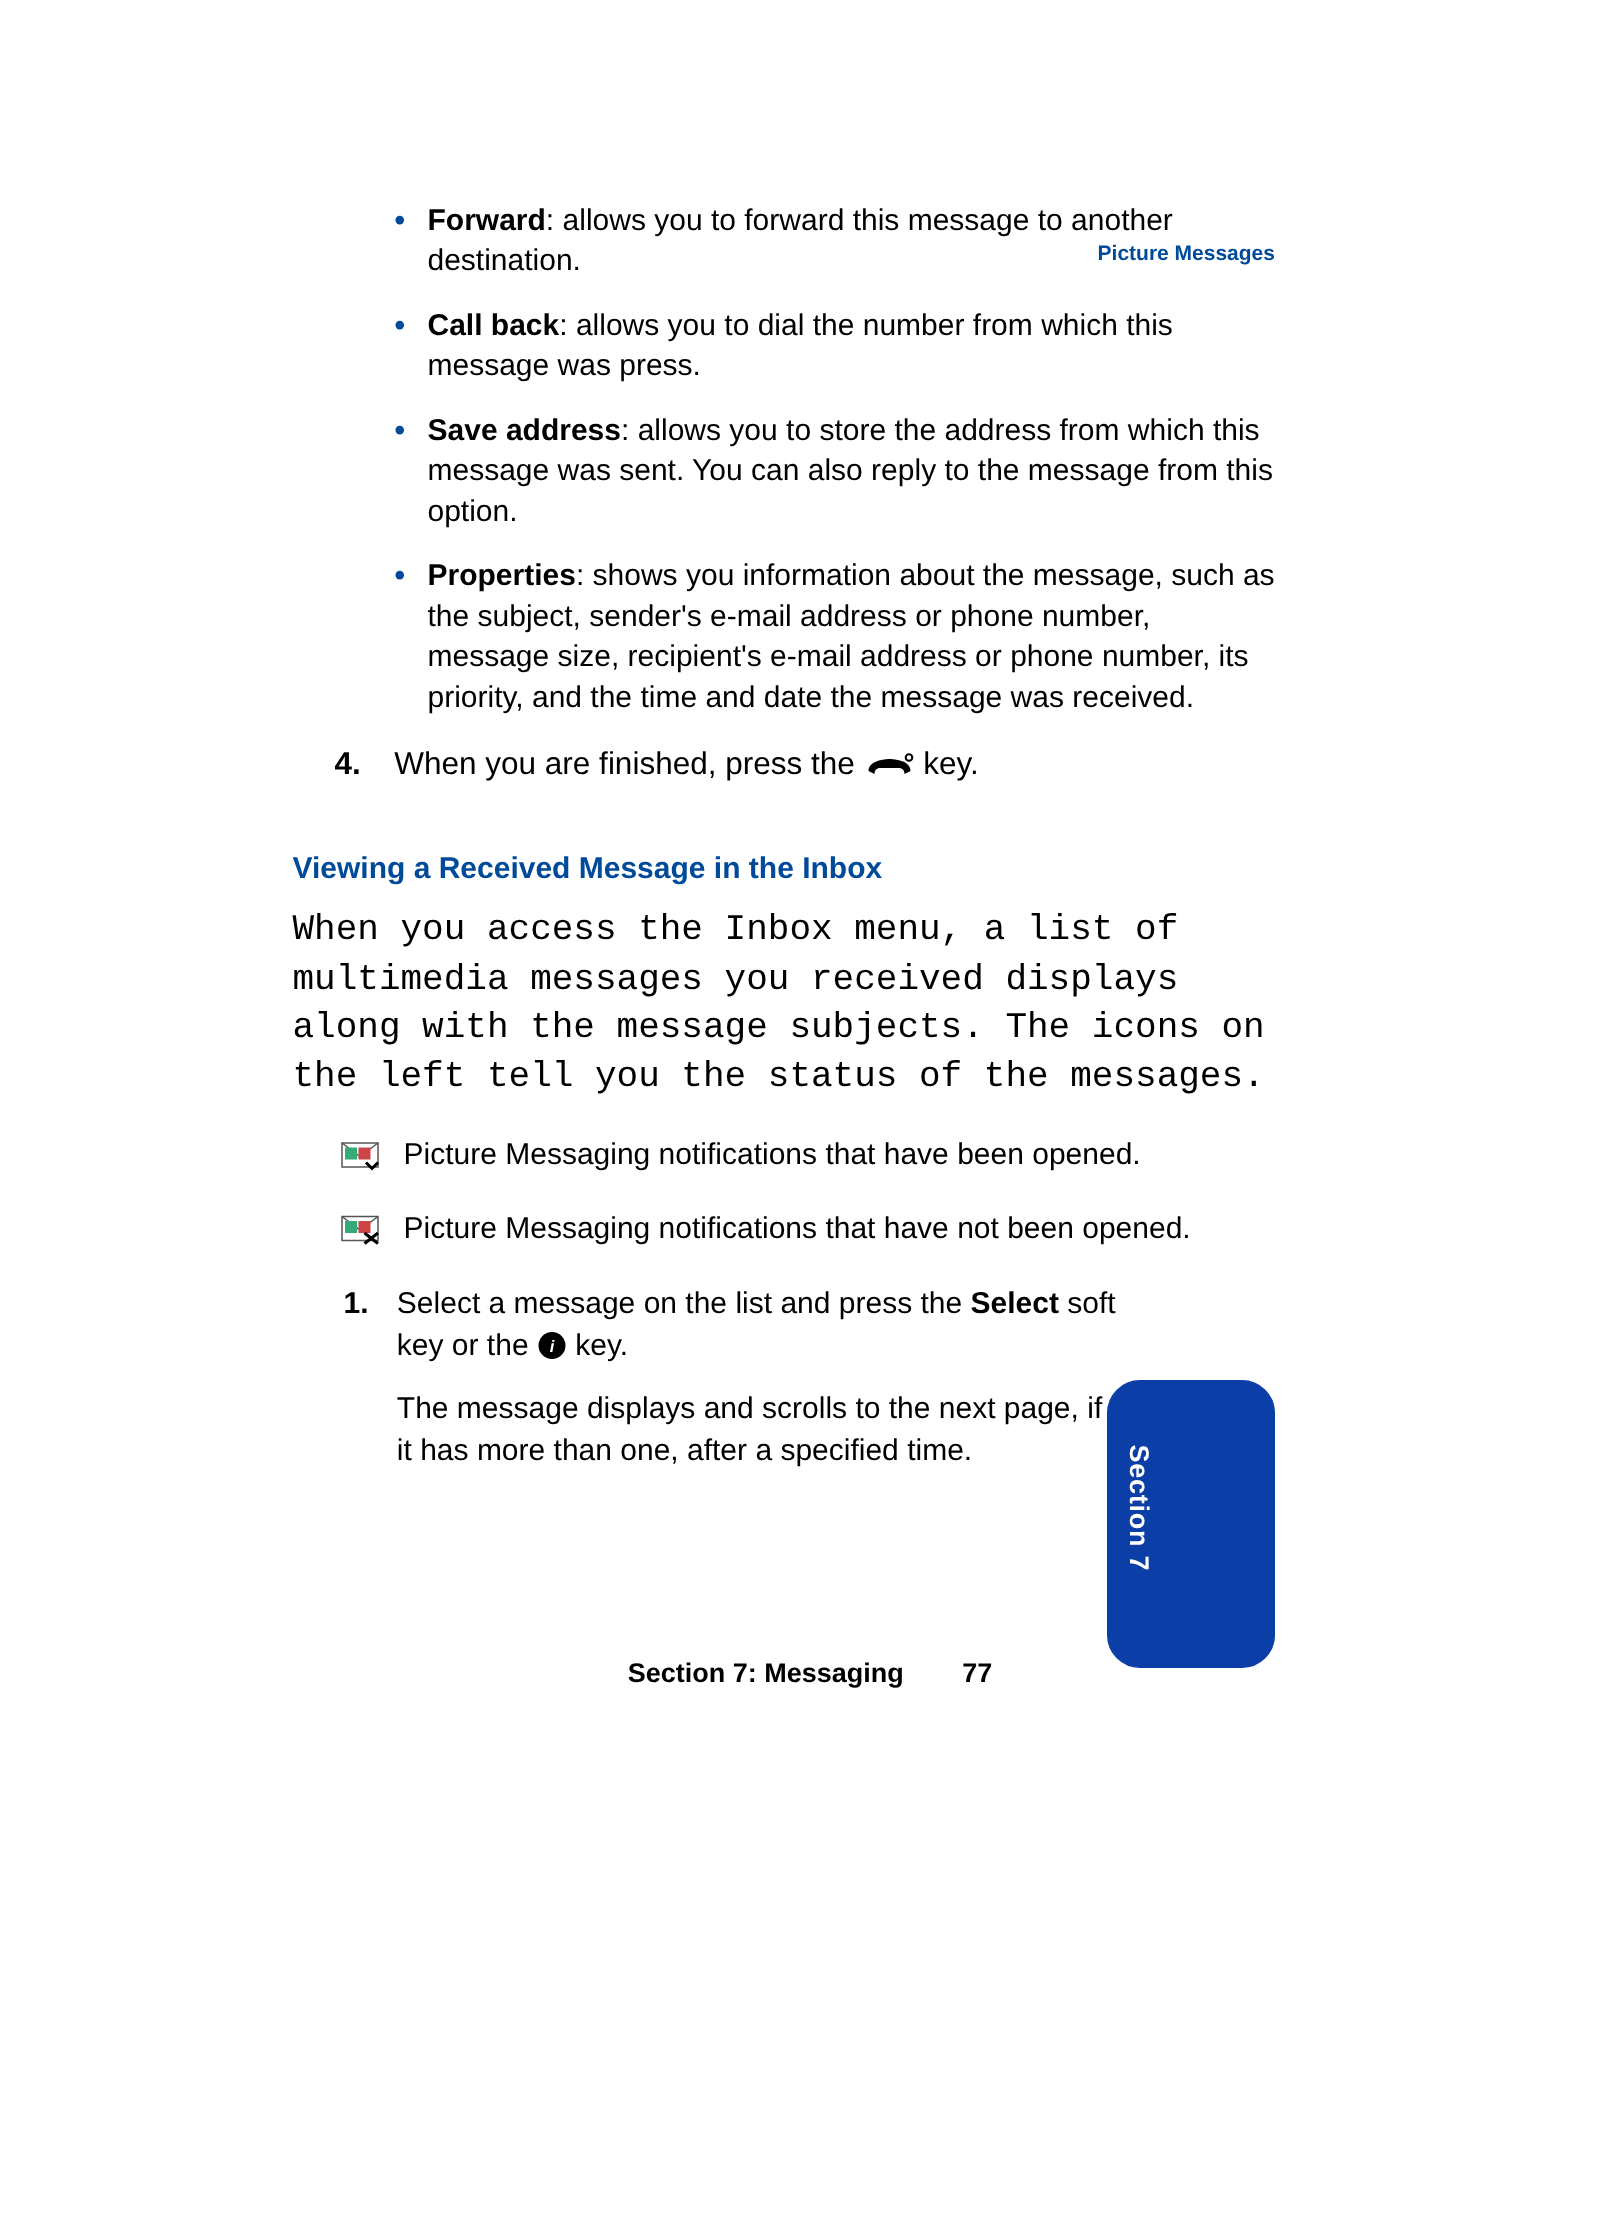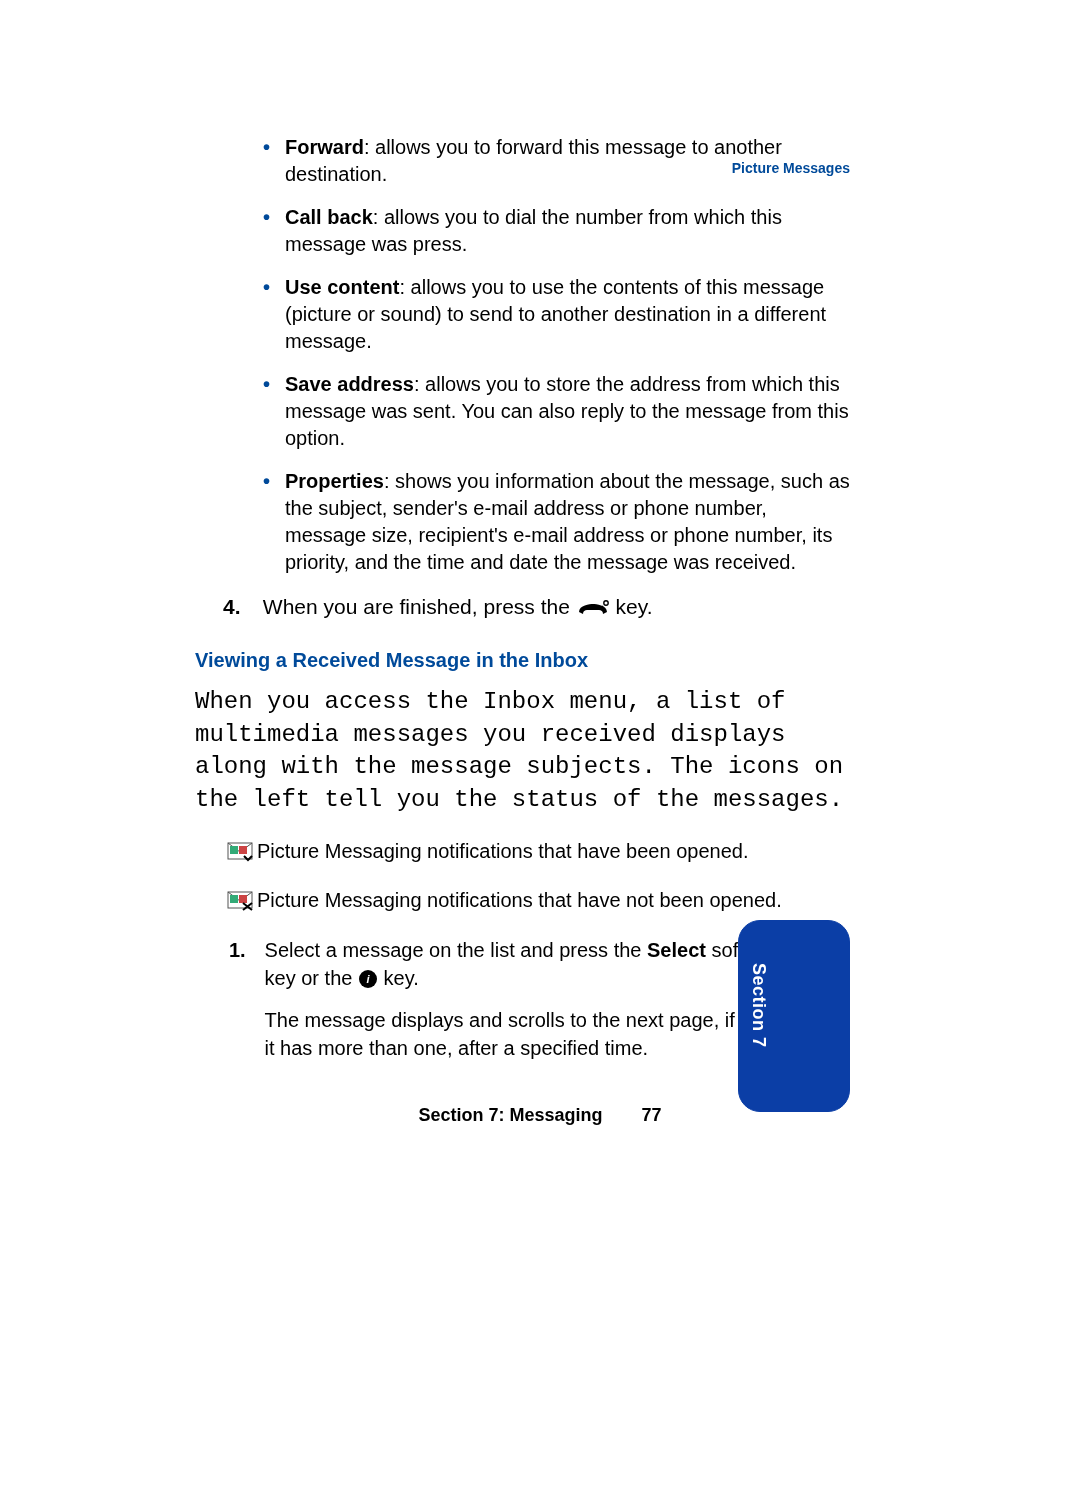--- a/index.html
+++ b/index.html
@@ -51,36 +51,36 @@
     margin-left: 28px;
     font-size: 21px;
     line-height: 1.4;
   }
   .num-step .num { font-weight: bold; display:inline-block; width:34px;}
   .num-step svg { vertical-align: -3px; }
   .subhead {
     color: #004a9a;
     font-weight: bold;
     font-size: 20px;
-    margin-top: 28px;
+    margin-top: 44px;
     margin-bottom: 14px;
   }
   .para {
     font-family: Liberation Mono, monospace;
     font-size: 24px;
     line-height: 1.35;
   }
   .icon-line {
     margin-top: 22px;
     margin-left: 32px;
     font-size: 20px;
     line-height: 1.35;
     display: flex;
     align-items: flex-start;
-    gap: 4px;
+    gap: 16px;
   }
   .icon-line svg { flex:none; margin-top:2px; }
   .ol-step {
     margin-top: 22px;
     margin-left: 34px;
     font-size: 20px;
     line-height: 1.4;
   }
   .ol-step .num { font-weight: bold; display:inline-block; width:30px; vertical-align:top;}
   .ol-step .body { display:inline-block; width: 480px; vertical-align:top;}
@@ -123,23 +123,20 @@
 
 <div class="page">
   <div class="running-head">Picture Messages</div>
 
   <div class="bullets">
     <div class="bullet">
       <span class="bold">Forward</span><span>: allows you to forward this message to another destination.</span>
     </div>
     <div class="bullet">
       <span class="bold">Call back</span><span>: allows you to dial the number from which this message was press.</span>
-    </div>
-    <div class="bullet">
-      <span class="bold">Use content</span><span>: allows you to use the contents of this message (picture or sound) to send to another destination in a different message.</span>
     </div>
     <div class="bullet">
       <span class="bold">Save address</span><span>: allows you to store the address from which this message was sent. You can also reply to the message from this option.</span>
     </div>
     <div class="bullet">
       <span class="bold">Properties</span><span>: shows you information about the message, such as the subject, sender's e-mail address or phone number, message size, recipient's e-mail address or phone number, its priority, and the time and date the message was received.</span>
     </div>
   </div>
 
   <div class="num-step">

